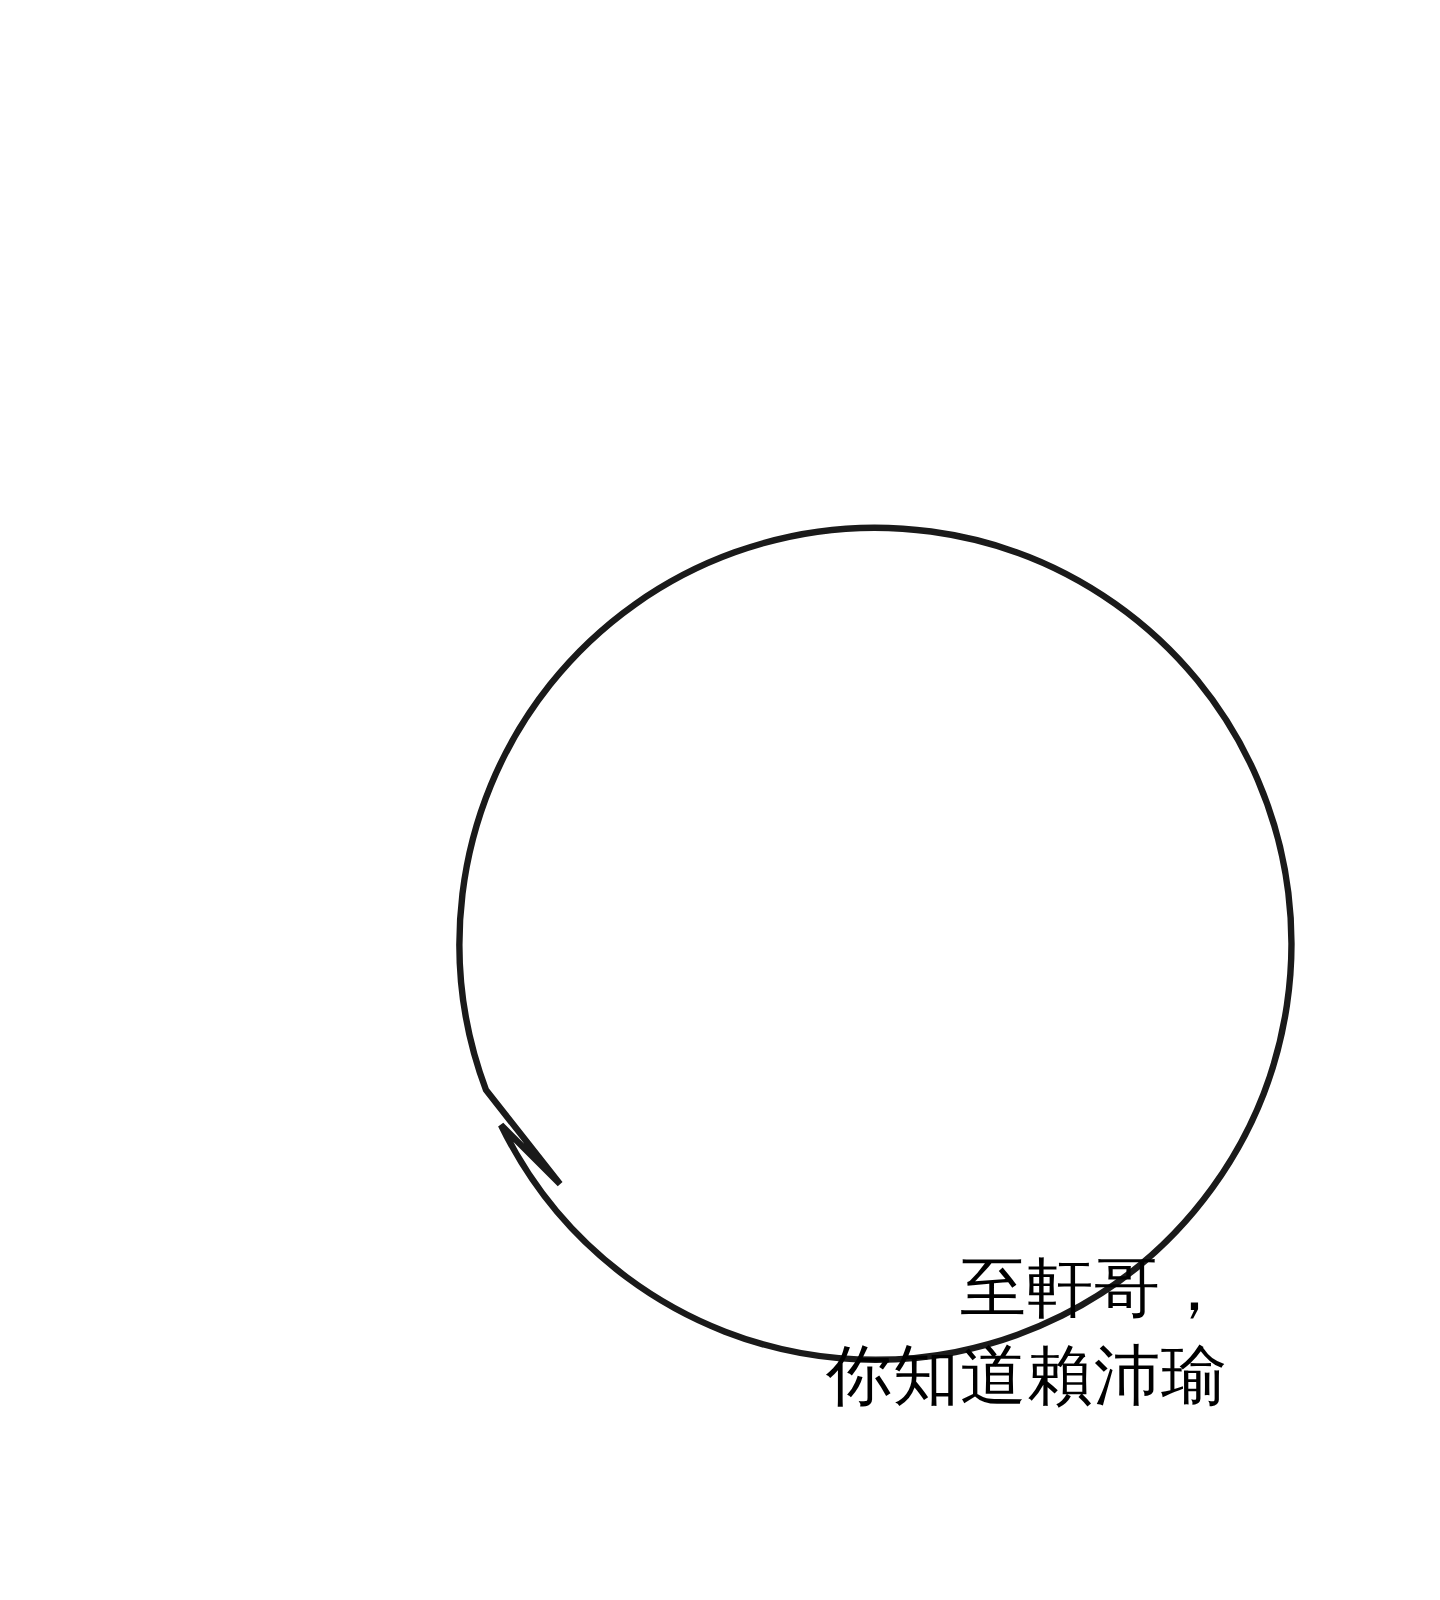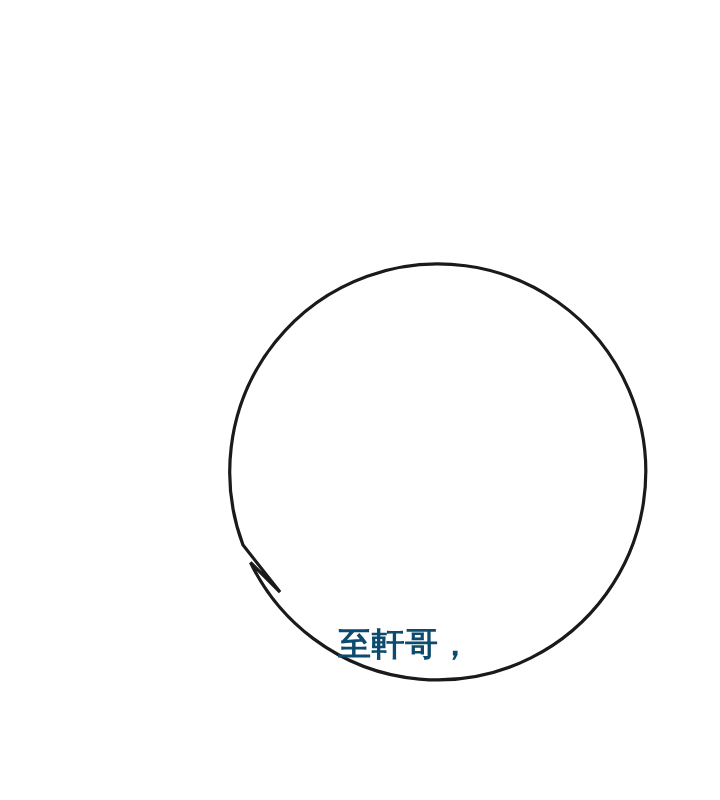--- a/index.html
+++ b/index.html
@@ -28,27 +28,27 @@
     height: 800px;
     pointer-events: none;
   }
 
   
   #bubble-text {
     position: absolute;
     left: 196px;
     top: 622px;
     width: 418px;
-    text-align: center;
-    color: #0c4a6e;
+    text-align: right;
+    color: #000000;
     font-family: "DejaVu Sans", "Liberation Sans", sans-serif;
     font-size: 33px;
     line-height: 44px;
     letter-spacing: 0.5px;
-    font-weight: 700;
+    font-weight: 400;
     white-space: nowrap;
   }
   #bubble-text .line {
     display: block;
   }
 
   
   .sfx {
     position: absolute;
     font-family: "DejaVu Serif", "Liberation Serif", serif;
@@ -110,20 +110,21 @@
   <svg id="bubble-svg" viewBox="0 0 720 800" aria-hidden="true">
 
     <path d="M 243 545
              A 208 208 0 1 1 250.5 562.5
              L 280 592
              Z" fill="#ffffff" stroke="#1a1a1a" stroke-width="3.2" stroke-linejoin="miter" stroke-linecap="round"></path>
   </svg>
 
   <div id="bubble-text">
     <span class="line">至軒哥，</span>
+    <span class="line">你知道賴沛瑜</span>
   </div>
 
   <div id="sfx-yilun" class="sfx">
     <span class="g1">議</span><span class="g2">論</span>
   </div>
 
   <div id="sfx-fenfen" class="sfx">
     <span class="g1">紛</span><span class="g2">紛</span>
   </div>
 

